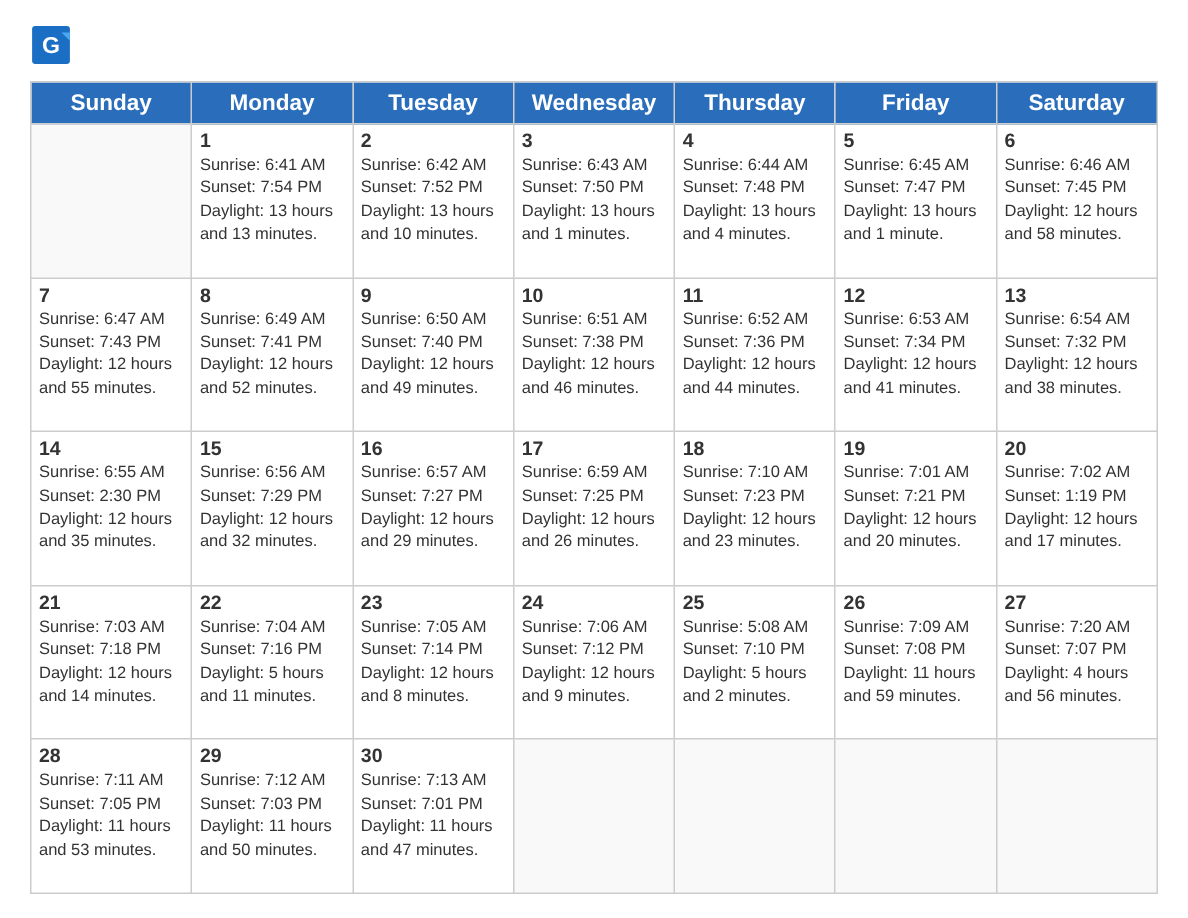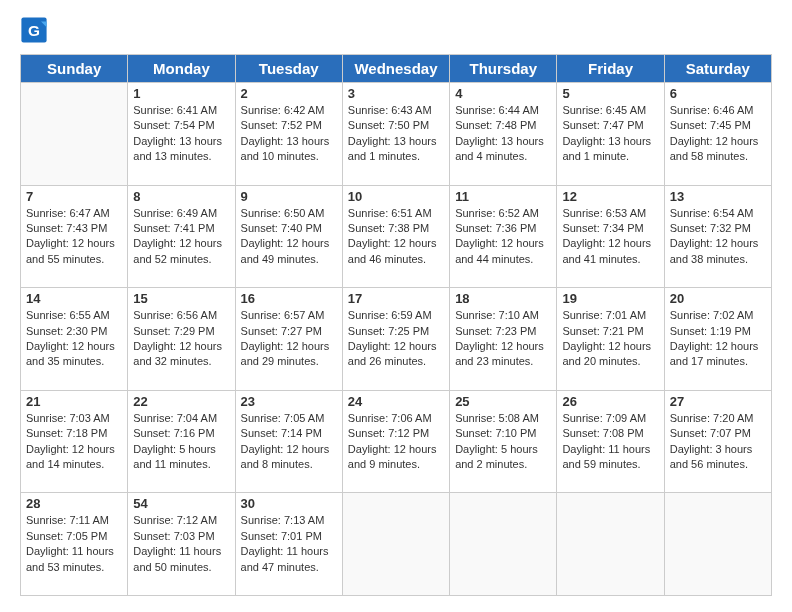--- a/index.html
+++ b/index.html
@@ -233,30 +233,30 @@
           <td>
             <span class="day-num">25</span>
             <div class="day-info"><span>Sunrise: 5:08 AM</span><br><span>Sunset: 7:10 PM</span><br><span>Daylight: 5 hours and 2 minutes.</span></div>
           </td>
           <td>
             <span class="day-num">26</span>
             <div class="day-info"><span>Sunrise: 7:09 AM</span><br><span>Sunset: 7:08 PM</span><br><span>Daylight: 11 hours and 59 minutes.</span></div>
           </td>
           <td>
             <span class="day-num">27</span>
-            <div class="day-info"><span>Sunrise: 7:20 AM</span><br><span>Sunset: 7:07 PM</span><br><span>Daylight: 3 hours and 56 minutes.</span></div>
+            <div class="day-info"><span>Sunrise: 7:20 AM</span><br><span>Sunset: 7:07 PM</span><br><span>Daylight: 4 hours and 56 minutes.</span></div>
           </td>
         </tr>
         <tr>
           <td>
             <span class="day-num">28</span>
             <div class="day-info"><span>Sunrise: 7:11 AM</span><br><span>Sunset: 7:05 PM</span><br><span>Daylight: 11 hours and 53 minutes.</span></div>
           </td>
           <td>
-            <span class="day-num">54</span>
+            <span class="day-num">29</span>
             <div class="day-info"><span>Sunrise: 7:12 AM</span><br><span>Sunset: 7:03 PM</span><br><span>Daylight: 11 hours and 50 minutes.</span></div>
           </td>
           <td>
             <span class="day-num">30</span>
             <div class="day-info"><span>Sunrise: 7:13 AM</span><br><span>Sunset: 7:01 PM</span><br><span>Daylight: 11 hours and 47 minutes.</span></div>
           </td>
           <td class="empty-cell"></td>
           <td class="empty-cell"></td>
           <td class="empty-cell"></td>
           <td class="empty-cell"></td>

